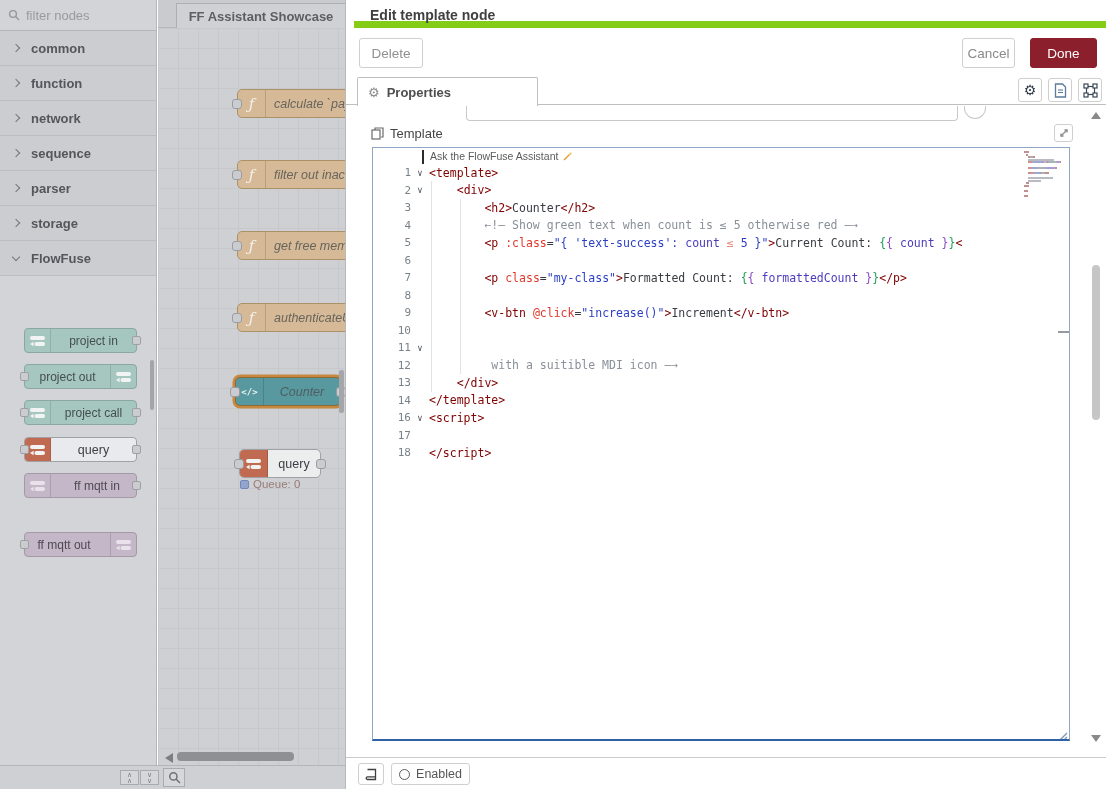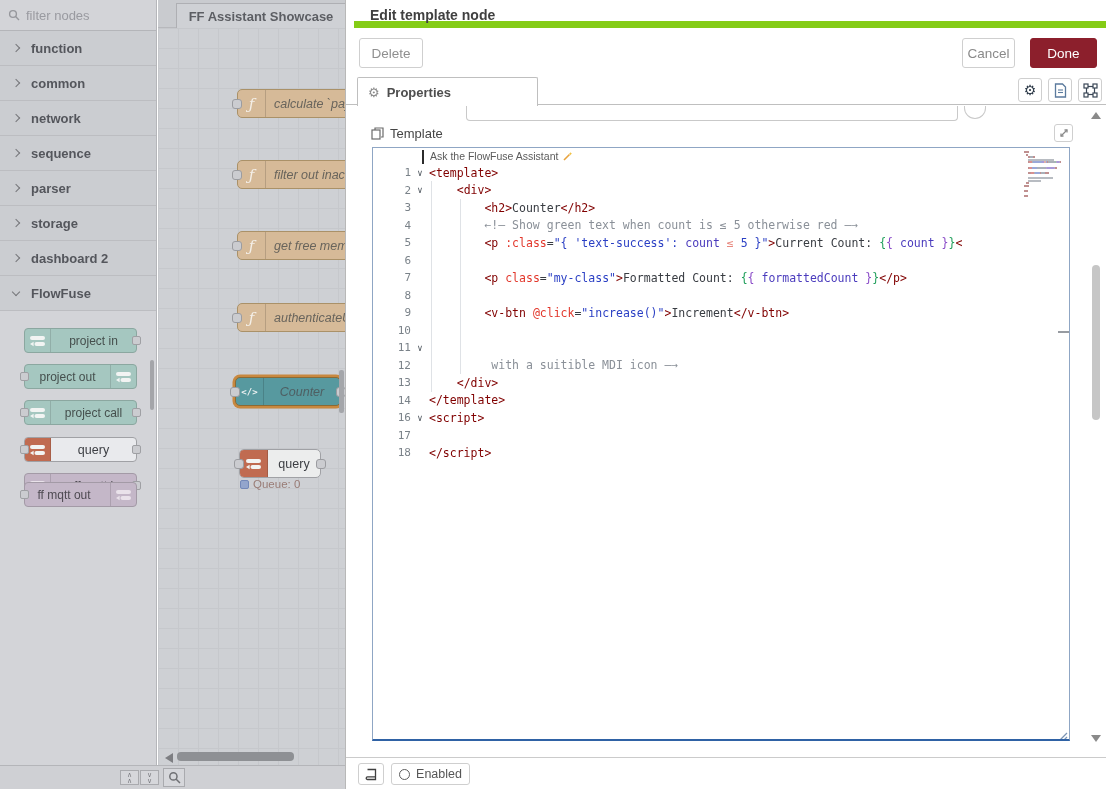--- a/index.html
+++ b/index.html
@@ -119,45 +119,41 @@
     <div class="palette-search">
       <svg width="12" height="12" viewBox="0 0 12 12">
           <circle cx="5" cy="5" r="3.4" fill="none" stroke="#96979c" stroke-width="1.4"></circle>
           <line x1="7.6" y1="7.6" x2="11" y2="11" stroke="#96979c" stroke-width="1.4"></line>
         </svg>
       <span>filter nodes</span>
     </div>
     <div class="cats">
         <div class="cat">
           <span class="chev"></span>
+          <span class="lbl">common</span>
+        </div>
+        <div class="cat">
+          <span class="chev"></span>
           <span class="lbl">function</span>
         </div>
         <div class="cat">
           <span class="chev"></span>
-          <span class="lbl">common</span>
-        </div>
-        <div class="cat">
-          <span class="chev"></span>
           <span class="lbl">network</span>
         </div>
         <div class="cat">
           <span class="chev"></span>
           <span class="lbl">sequence</span>
         </div>
         <div class="cat">
           <span class="chev"></span>
           <span class="lbl">parser</span>
         </div>
         <div class="cat">
           <span class="chev"></span>
           <span class="lbl">storage</span>
-        </div>
-        <div class="cat">
-          <span class="chev"></span>
-          <span class="lbl">dashboard 2</span>
         </div>
         <div class="cat">
           <span class="chev open"></span>
           <span class="lbl">FlowFuse</span>
         </div>
       </div>
     <div id="ff-nodes">
         <div class="pnode project" style="top: 328px;">
           <div class="picon">
             <svg width="17" height="12" viewBox="0 0 17 12">
@@ -208,21 +204,21 @@
           <div class="picon">
             <svg width="17" height="12" viewBox="0 0 17 12">
               <rect x="1" y="1" width="15" height="4" rx="2" fill="#e9e2ea"></rect>
               <rect x="5.5" y="7" width="10.5" height="4" rx="2" fill="#e9e2ea"></rect>
               <polygon points="1,9 4.6,6.8 4.6,11.2" fill="#e9e2ea"></polygon>
             </svg>
           </div>
           <span class="plbl">ff mqtt in</span>
           <span class="pport r"></span>
         </div>
-        <div class="pnode mqtt rev" style="top: 482px;">
+        <div class="pnode mqtt rev" style="top: 532px;">
           <div class="picon">
             <svg width="17" height="12" viewBox="0 0 17 12">
               <rect x="1" y="1" width="15" height="4" rx="2" fill="#e9e2ea"></rect>
               <rect x="5.5" y="7" width="10.5" height="4" rx="2" fill="#e9e2ea"></rect>
               <polygon points="1,9 4.6,6.8 4.6,11.2" fill="#e9e2ea"></polygon>
             </svg>
           </div>
           <span class="plbl">ff mqtt out</span>
           <span class="pport l"></span>
         </div>

